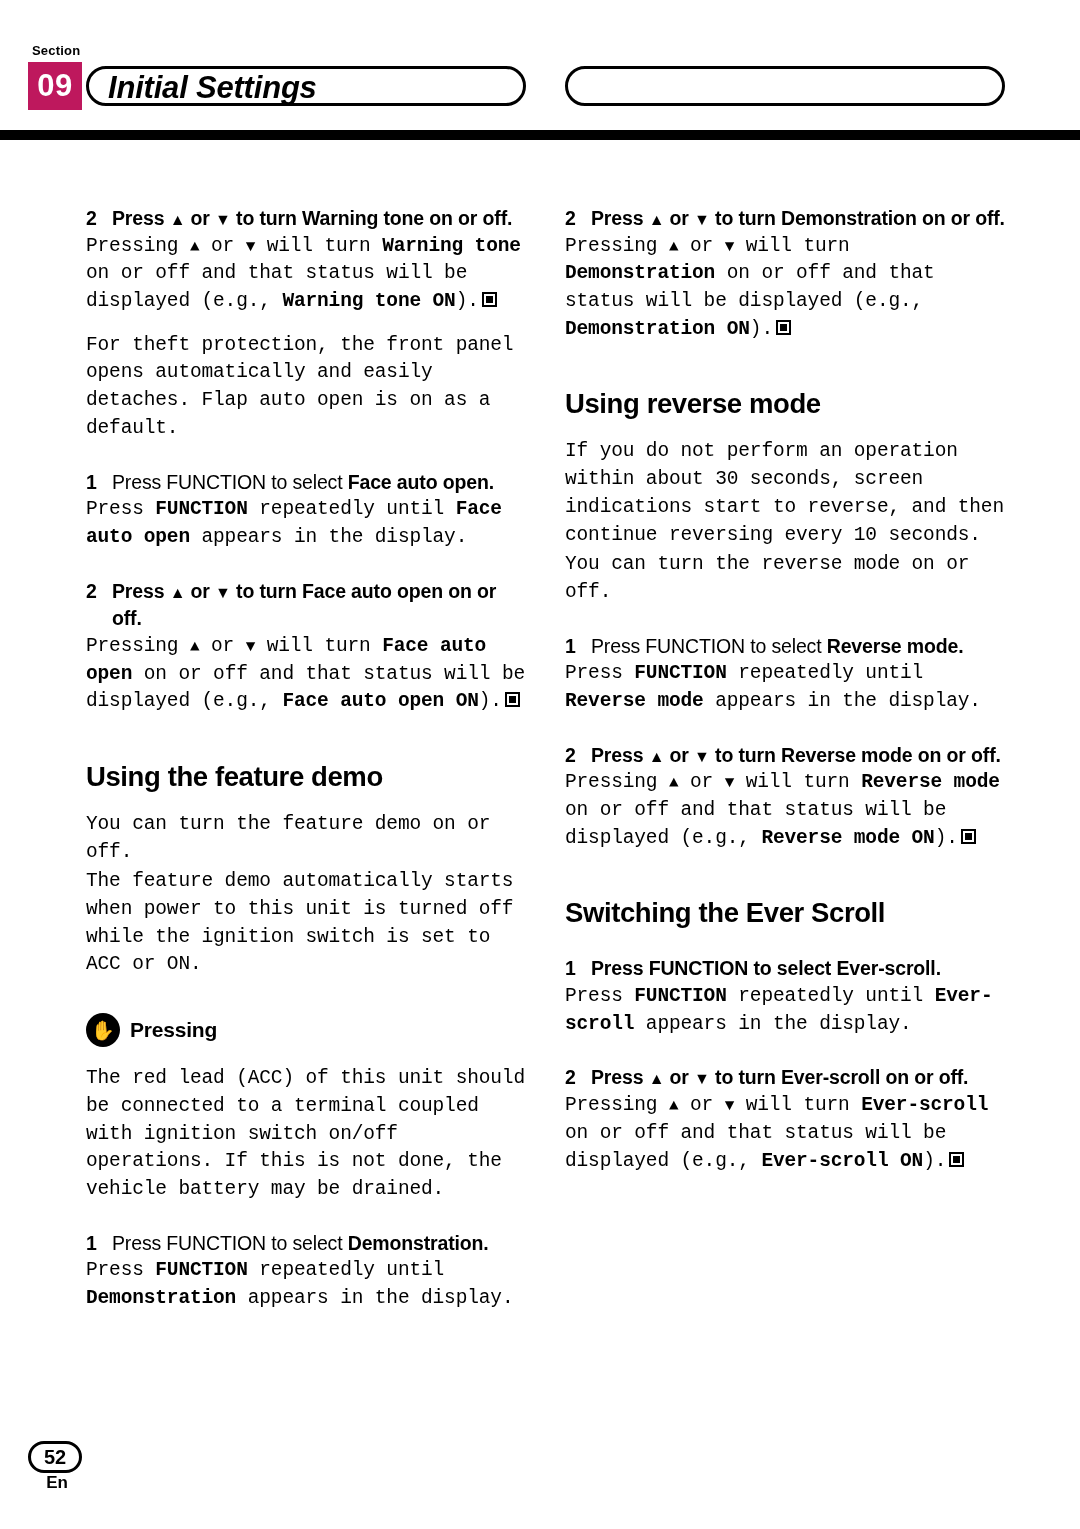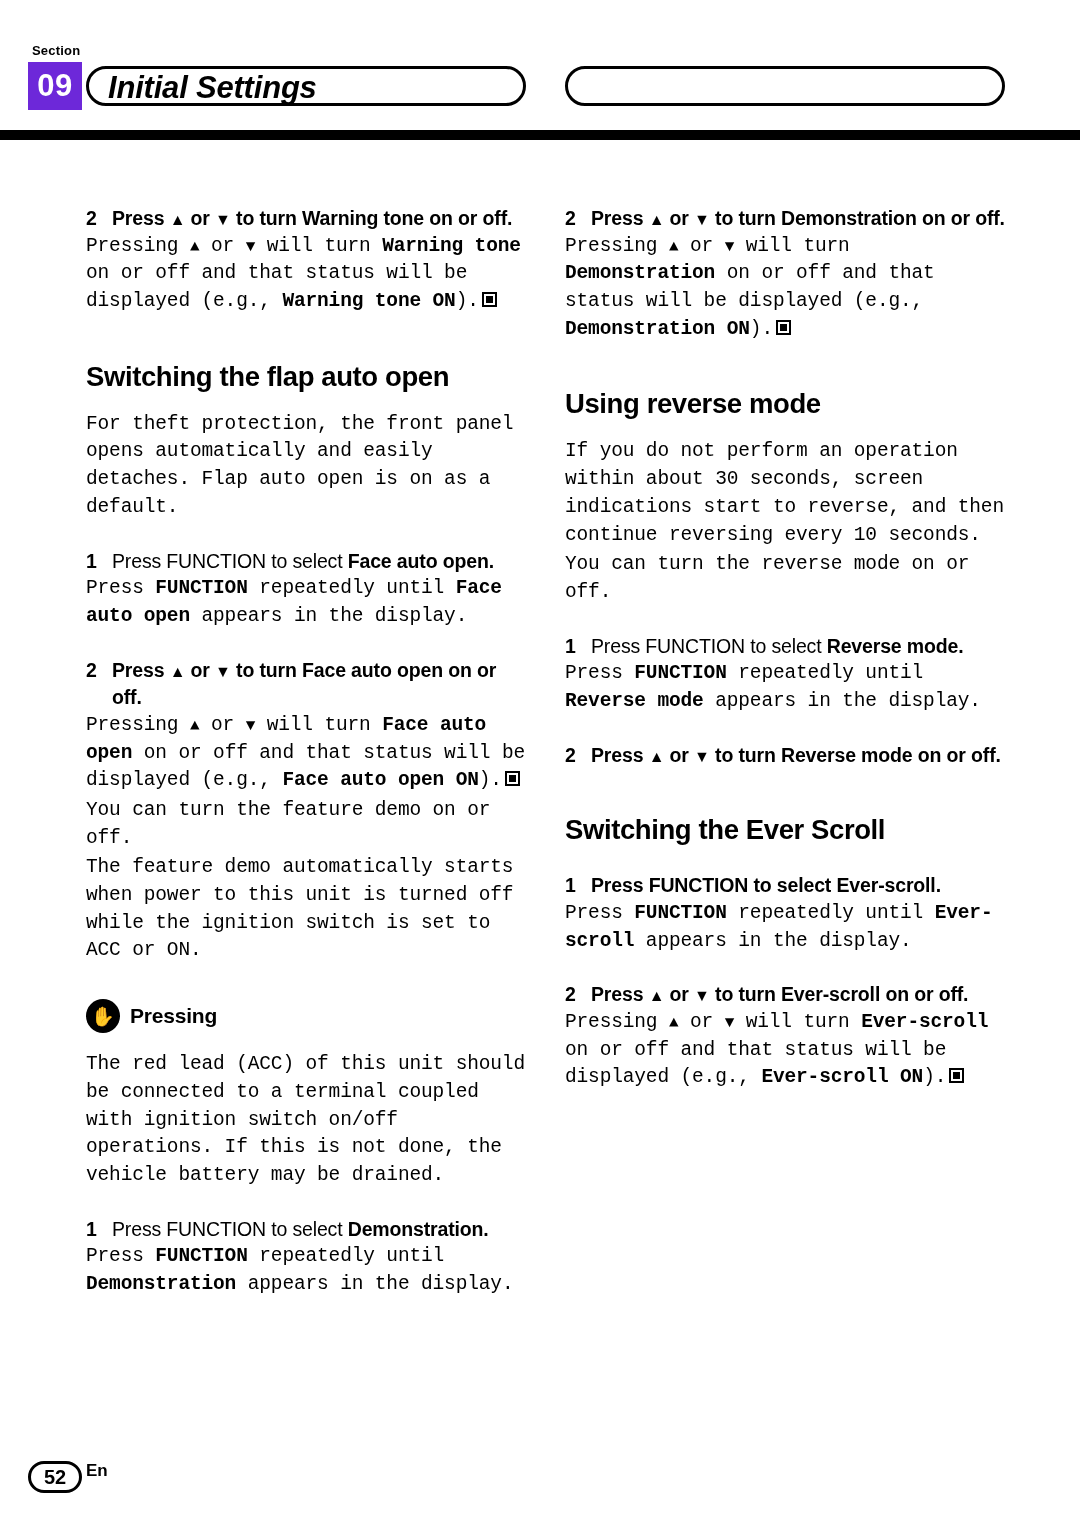--- a/index.html
+++ b/index.html
@@ -31,21 +31,21 @@
     font-size: 13px;
     font-weight: bold;
     letter-spacing: 0.2px;
   }
   .section-num {
     position: absolute;
     left: 28px;
     top: 62px;
     width: 54px;
     height: 48px;
-    background: #6d28d9;
+    background: #be185d;
     color: #fff;
     font-size: 31px;
     font-weight: bold;
     display: flex;
     align-items: center;
     justify-content: center;
     letter-spacing: 0.5px;
   }
   .header-pill {
     position: absolute;
@@ -176,21 +176,22 @@
     font-weight: bold;
     letter-spacing: -0.2px;
   }
 
   
   .footer {
     position: absolute;
     left: 28px;
     bottom: 36px;
     display: flex;
-    align-items: flex-start;
+    align-items: center;
+    flex-direction: column;
   }
   .page-badge {
     width: 54px;
     height: 32px;
     border: 3px solid #000;
     border-radius: 17px;
     box-sizing: border-box;
     display: flex;
     align-items: center;
     justify-content: center;
@@ -217,38 +218,38 @@
 
 <div class="col col-left">
 
   <div class="step" style="margin-top:0">
     <span class="num">2</span>
     <span class="txt"><span>Press </span><span class="arrow">▲</span><span> or </span><span class="arrow">▼</span><span> to turn Warning tone on or off.</span></span>
   </div>
 
   <p class="body gap-sm"><span>Pressing </span><span class="arrow">▲</span><span> or </span><span class="arrow">▼</span><span> will turn </span><b>Warning tone</b><span> on or off and that status will be displayed (e.g., </span><b>Warning tone ON</b><span>).</span><span class="sq"></span></p>
 
-  <h2 class="h2">Switching the flap auto open</h2>
 
   <p class="body gap-sm">For theft protection, the front panel opens automatically and easily detaches. Flap auto open is on as a default.</p>
 
   <div class="step">
     <span class="num">1</span>
     <span class="txt"><span class="reg">Press FUNCTION to select </span><b>Face auto open.</b></span>
   </div>
 
   <p class="body"><span>Press </span><b>FUNCTION</b><span> repeatedly until </span><b>Face auto open</b><span> appears in the display.</span></p>
 
   <div class="step">
     <span class="num">2</span>
     <span class="txt"><span>Press </span><span class="arrow">▲</span><span> or </span><span class="arrow">▼</span><span> to turn Face auto open on or off.</span></span>
   </div>
 
   <p class="body"><span>Pressing </span><span class="arrow">▲</span><span> or </span><span class="arrow">▼</span><span> will turn </span><b>Face auto open</b><span> on or off and that status will be displayed (e.g., </span><b>Face auto open ON</b><span>).</span><span class="sq"></span></p>
 
+  <h2 class="h2">Using the feature demo</h2>
 
   <p class="body">You can turn the feature demo on or off.</p>
   <p class="body">The feature demo automatically starts when power to this unit is turned off while the ignition switch is set to ACC or ON.</p>
 
   <div class="important">
     <div class="imp-icon">✋</div>
     <div class="imp-label">Pressing</div>
   </div>
 
   <p class="body">The red lead (ACC) of this unit should be connected to a terminal coupled with ignition switch on/off operations. If this is not done, the vehicle battery may be drained.</p>
@@ -281,20 +282,21 @@
     <span class="txt"><span class="reg">Press FUNCTION to select </span><b>Reverse mode.</b></span>
   </div>
 
   <p class="body"><span>Press </span><b>FUNCTION</b><span> repeatedly until </span><b>Reverse mode</b><span> appears in the display.</span></p>
 
   <div class="step">
     <span class="num">2</span>
     <span class="txt"><span>Press </span><span class="arrow">▲</span><span> or </span><span class="arrow">▼</span><span> to turn Reverse mode on or off.</span></span>
   </div>
 
+  <p class="body"><span>Pressing </span><span class="arrow">▲</span><span> or </span><span class="arrow">▼</span><span> will turn </span><b>Reverse mode</b><span> on or off and that status will be displayed (e.g., </span><b>Reverse mode ON</b><span>).</span><span class="sq"></span></p>
 
   <h2 class="h2">Switching the Ever Scroll</h2>
 
 
   <div class="step">
     <span class="num">1</span>
     <span class="txt">Press FUNCTION to select Ever-scroll.</span>
   </div>
 
   <p class="body"><span>Press </span><b>FUNCTION</b><span> repeatedly until </span><b>Ever-scroll</b><span> appears in the display.</span></p>

